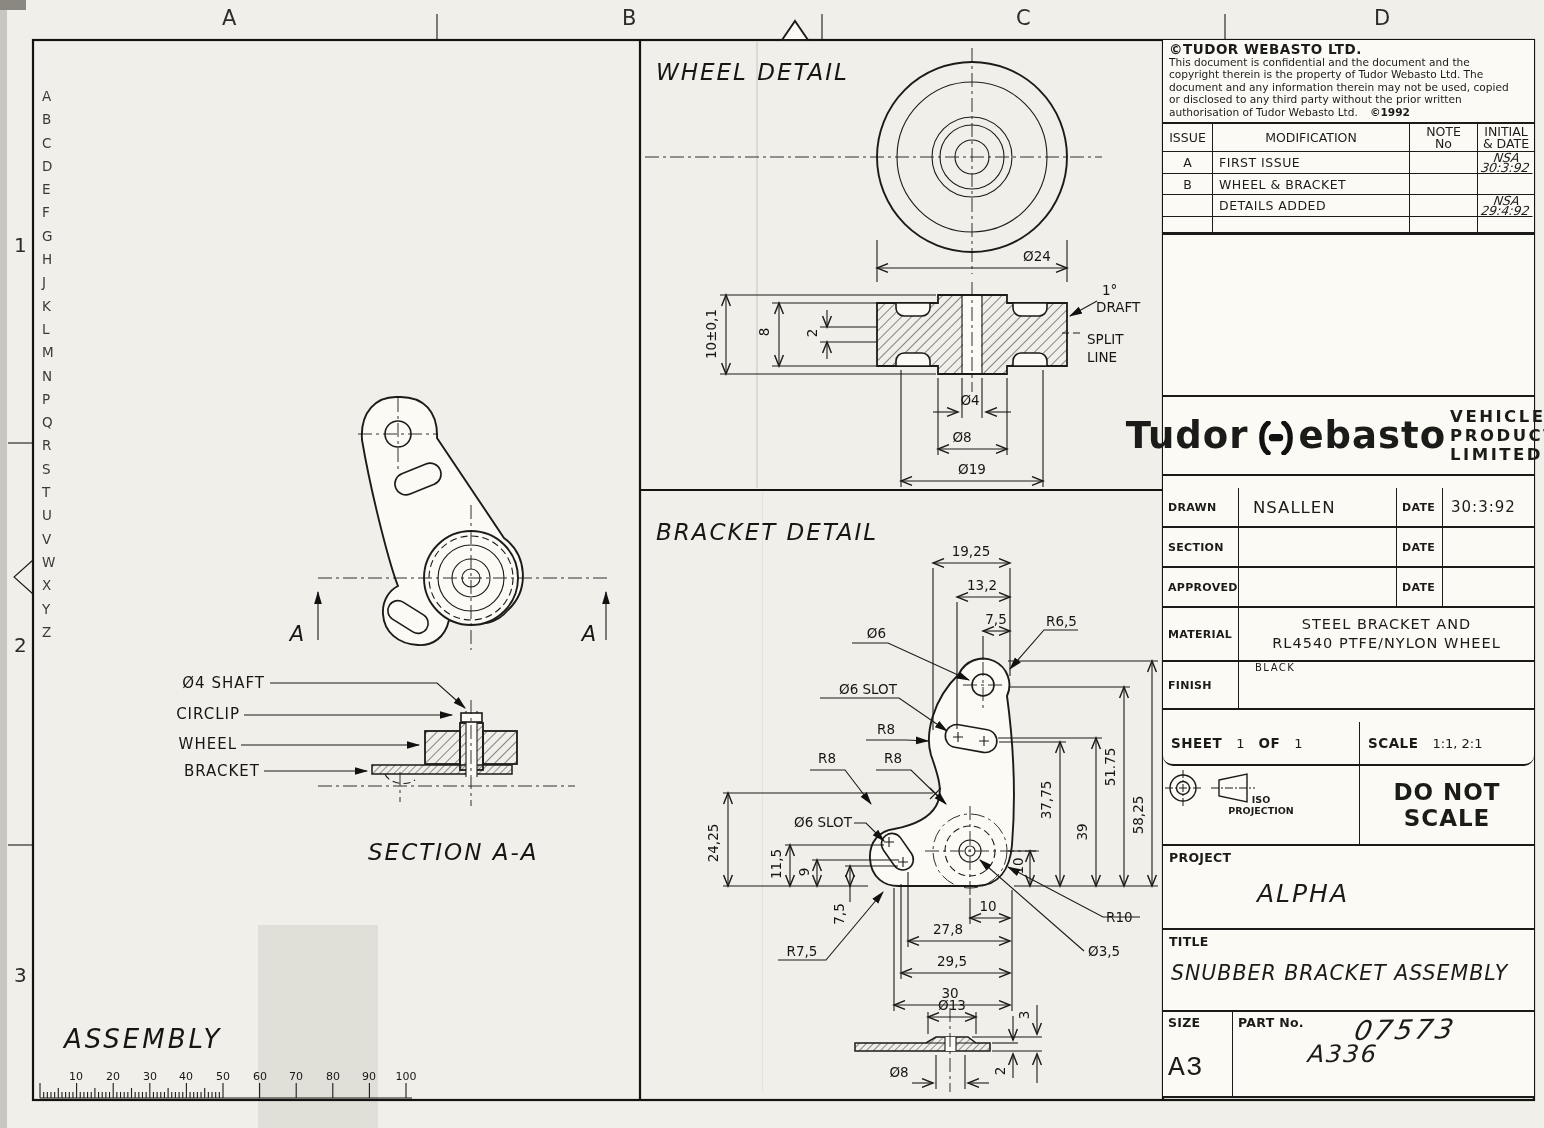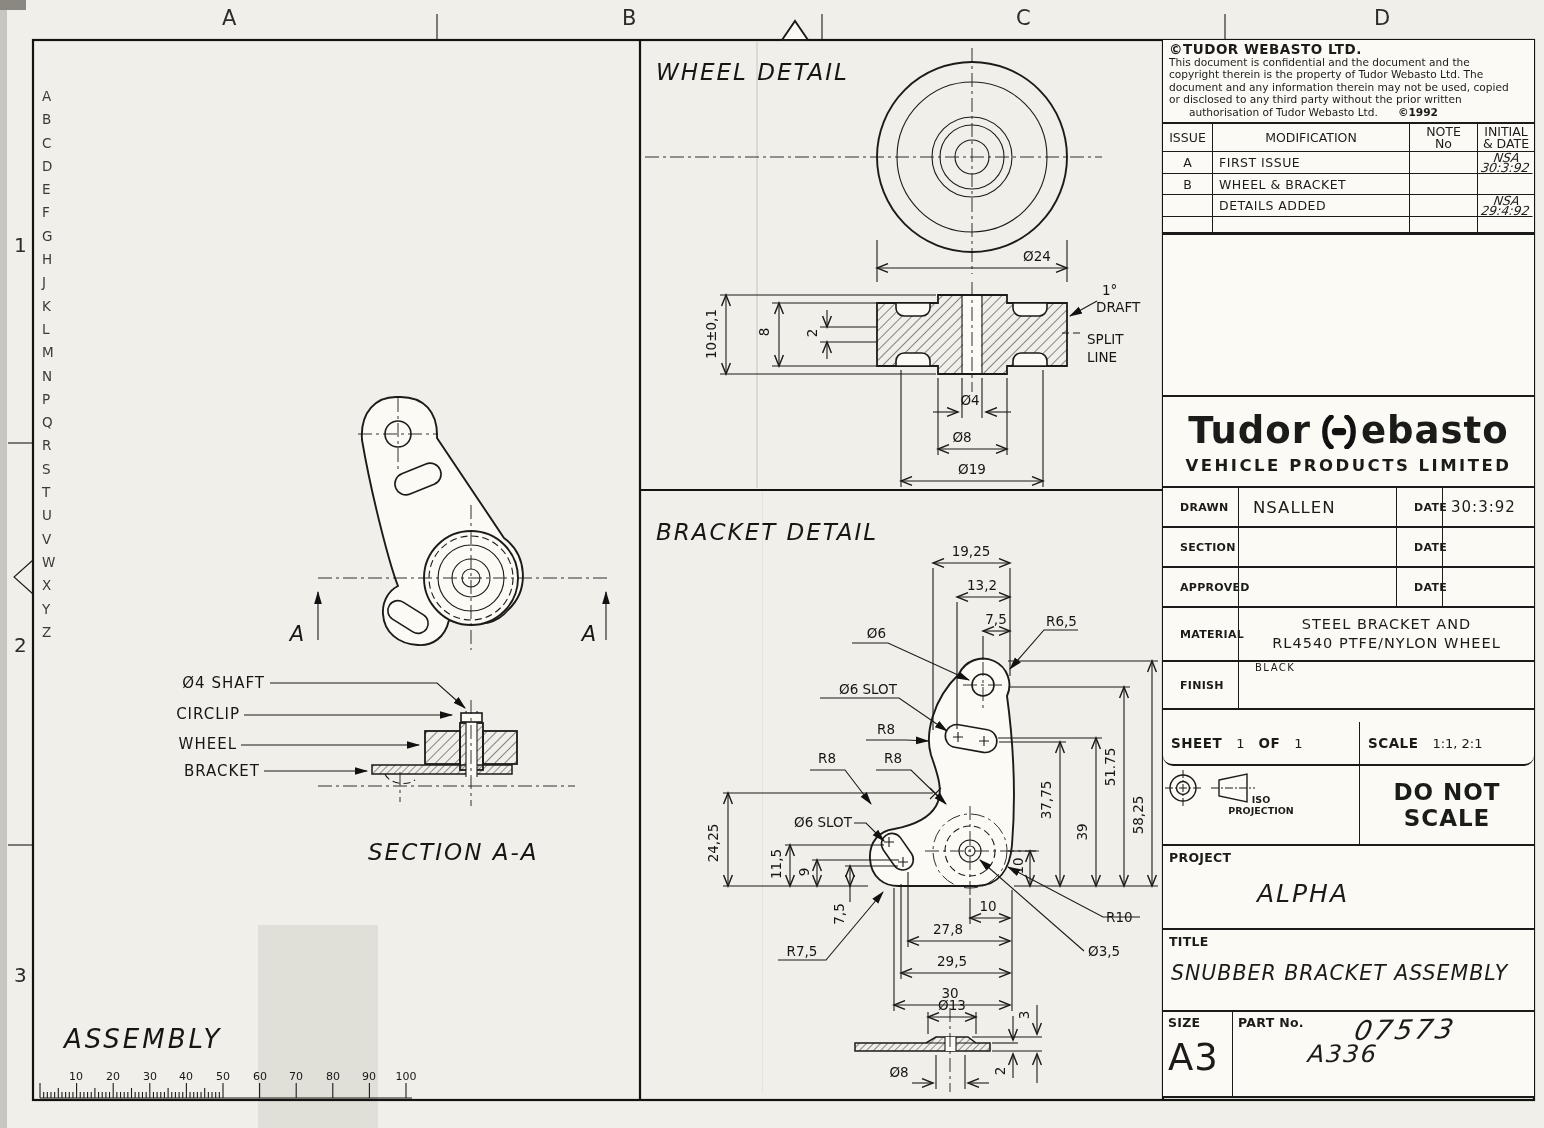--- a/index.html
+++ b/index.html
@@ -31,40 +31,40 @@
            flex-direction:column;justify-content:space-between;font-size:13.5px;color:#3a3a38;}
   .toplab{position:absolute;top:6px;font-size:21px;color:#2c2c2a;}
   .numlab{position:absolute;left:14px;font-size:20px;color:#2c2c2a;}
   
   .tb{position:absolute;left:1163px;top:40px;width:371px;height:1058px;box-sizing:border-box;
       background:#fbfaf5;}
   .tb *{box-sizing:border-box;}
   .sec{position:absolute;left:0;width:371px;border-bottom:2px solid #1b1b19;}
   .copy{top:0;height:84px;padding:3px 6px;font-size:10.6px;line-height:12.6px;}
   .copy .hd{font-size:13.5px;font-weight:bold;letter-spacing:.5px;}
-  .lastline{display:flex;gap:20px;margin-left:20px;}
+  .lastline{display:flex;gap:12px;}
   .year{font-weight:bold;}
   .issue{top:84px;height:146px;border-bottom:none;}
   .itable{display:grid;grid-template-columns:50px 197px 68px 56px;
           grid-template-rows:28px 22px 21px 22px 16px;border-bottom:2px solid #1b1b19;}
   .itable>div{border-bottom:1.6px solid #1b1b19;border-right:1.6px solid #1b1b19;
           display:flex;align-items:center;justify-content:center;font-size:12.5px;overflow:hidden;}
   .itable>div:nth-child(4n){border-right:none;}
   .ith{font-size:11.5px;text-align:center;line-height:12px;}
   .imod{justify-content:flex-start !important;padding-left:6px;font-size:13px;letter-spacing:.5px;}
   .hand{font-style:italic;font-size:9.5px;line-height:9.5px;text-align:center;transform:skewX(-8deg);}
-  .logo{top:355px;height:93px;border-top:2.4px solid #1b1b19;display:flex;flex-direction:column;
+  .logo{top:355px;height:81px;border-top:2.4px solid #1b1b19;display:flex;flex-direction:row;
         align-items:center;justify-content:center;gap:4px;}
   .logoline{display:flex;align-items:center;font-weight:bold;font-size:37px;letter-spacing:1px;}
   .wglyph{position:static !important;margin:4px 2px 0 8px;}
   .sub{font-weight:bold;font-size:16.5px;letter-spacing:2.5px;}
   .row3{height:40px;display:grid;grid-template-columns:76px 158px 46px 91px;}
   .row3>div{border-right:1.6px solid #1b1b19;display:flex;align-items:center;}
   .row3>div:last-child{border-right:none;}
-  .lbl{font-weight:bold;font-size:11px;padding-left:17px;letter-spacing:.3px;}
+  .lbl{font-weight:bold;font-size:11px;padding-left:5px;letter-spacing:.3px;}
   .val{font-size:16.5px;padding-left:14px;letter-spacing:1px;}
   .dval{font-size:15px;padding-left:8px;letter-spacing:1px;}
   .mat{top:568px;height:54px;display:grid;grid-template-columns:76px 295px;}
   .mat>div:first-child{border-right:1.6px solid #1b1b19;display:flex;align-items:center;}
   .matval{display:flex;flex-direction:column;justify-content:center;align-items:center;
           font-size:14.5px;line-height:19px;letter-spacing:1px;}
   .fin{top:622px;height:48px;display:grid;grid-template-columns:76px 295px;}
   .fin>div:first-child{border-right:1.6px solid #1b1b19;display:flex;align-items:center;}
   .finval{display:flex;align-items:flex-start;padding-top:0;font-size:10px;letter-spacing:1.5px;padding-left:16px;}
   .shsc{top:682px;height:44px;display:grid;grid-template-columns:197px 174px;border-radius:10px;}
@@ -76,21 +76,21 @@
   .proj>div:first-child{border-right:1.6px solid #1b1b19;display:flex;align-items:center;justify-content:center;gap:6px;}
   .isotxt{font-size:9.5px;font-weight:bold;line-height:11px;text-align:center;}
   .dns{display:flex;flex-direction:column;align-items:center;justify-content:center;
        font-size:23px;font-weight:bold;line-height:26px;letter-spacing:1px;}
   .prj{top:806px;height:84px;padding:4px 6px;}
   .prjv{font-style:italic;font-size:25px;letter-spacing:2px;margin:14px 0 0 88px;}
   .ttlb{top:890px;height:82px;padding:4px 6px;}
   .ttlv{font-style:italic;font-size:20.5px;letter-spacing:1px;margin:12px 0 0 2px;white-space:nowrap;}
   .szpt{top:972px;height:86px;border-bottom:2.4px solid #1b1b19;display:grid;grid-template-columns:70px 301px;}
   .szpt>div:first-child{border-right:1.6px solid #1b1b19;padding:3px 5px;}
-  .szv{font-size:37px;margin-top:6px;letter-spacing:1px;}
+  .szv{font-size:28px;margin-top:22px;letter-spacing:1px;font-family:Liberation Mono, monospace;}
   .ptcell{position:relative;padding:3px 5px;}
   .ptv{font-style:italic;font-size:24px;margin:10px 0 0 70px;letter-spacing:2px;transform:skewX(-6deg);}
   .stamp{position:absolute;right:78px;top:2px;font-style:italic;font-size:27px;
          letter-spacing:3px;transform:skewX(-12deg) rotate(-1deg);}
 </style>
 </head>
 <body>
 
 <div class="page">
 

